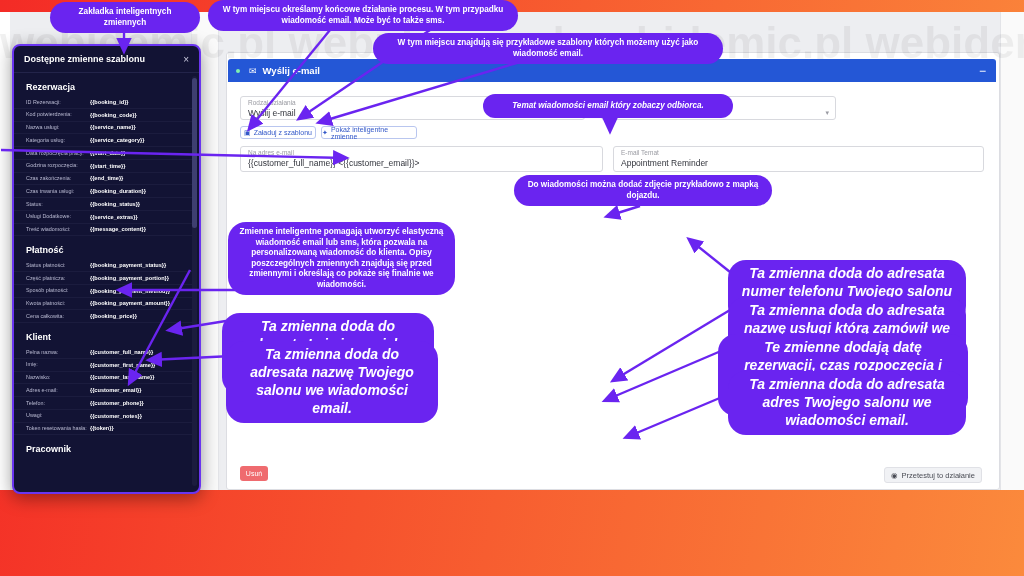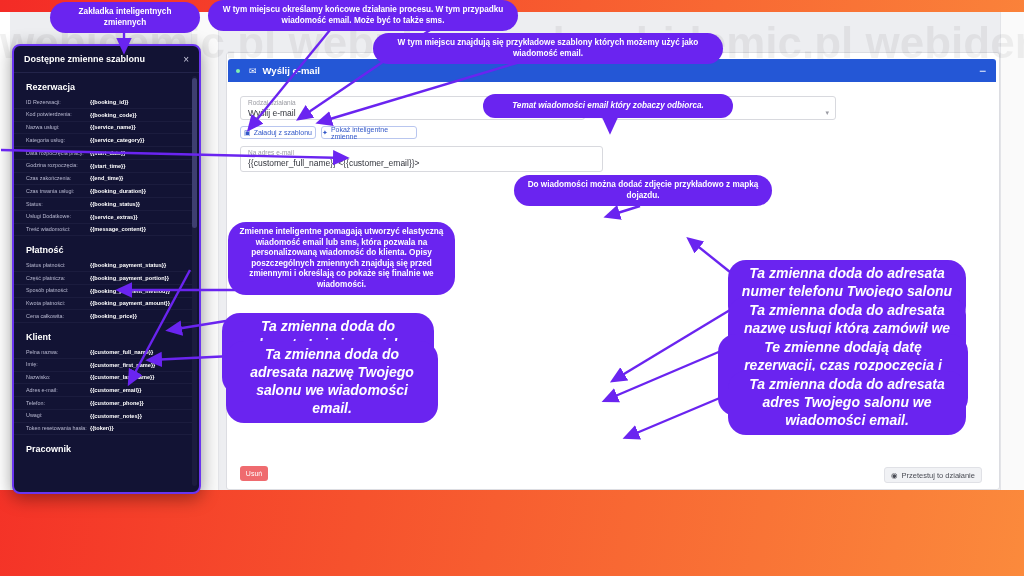--- a/index.html
+++ b/index.html
@@ -191,20 +191,24 @@
   <div class="btn-out" style="left:93px;top:44px;width:96px;height:13px;">
     <span>✦</span>
     <span>Pokaż inteligentne zmienne</span>
   </div>
 
   <div class="fld" style="left:12px;top:64px;width:363px;height:26px;">
     <span class="lab">Na adres e-mail</span>
     <span class="val">{{customer_full_name}} &lt;{{customer_email}}&gt;</span>
   </div>
 
+  <div class="fld" style="left:385px;top:64px;width:371px;height:26px;">
+    <span class="lab">E-mail Temat</span>
+    <span class="val">Appointment Reminder</span>
+  </div>
 </div>
 
 <div class="btn-media">
   <span>▦</span>
   <span>Dodaj media</span>
 </div>
 
 <div class="ed-tabs">
   <div class="ed-tab on">Wizualny</div>
   <div class="ed-tab">Tekstowy</div>

